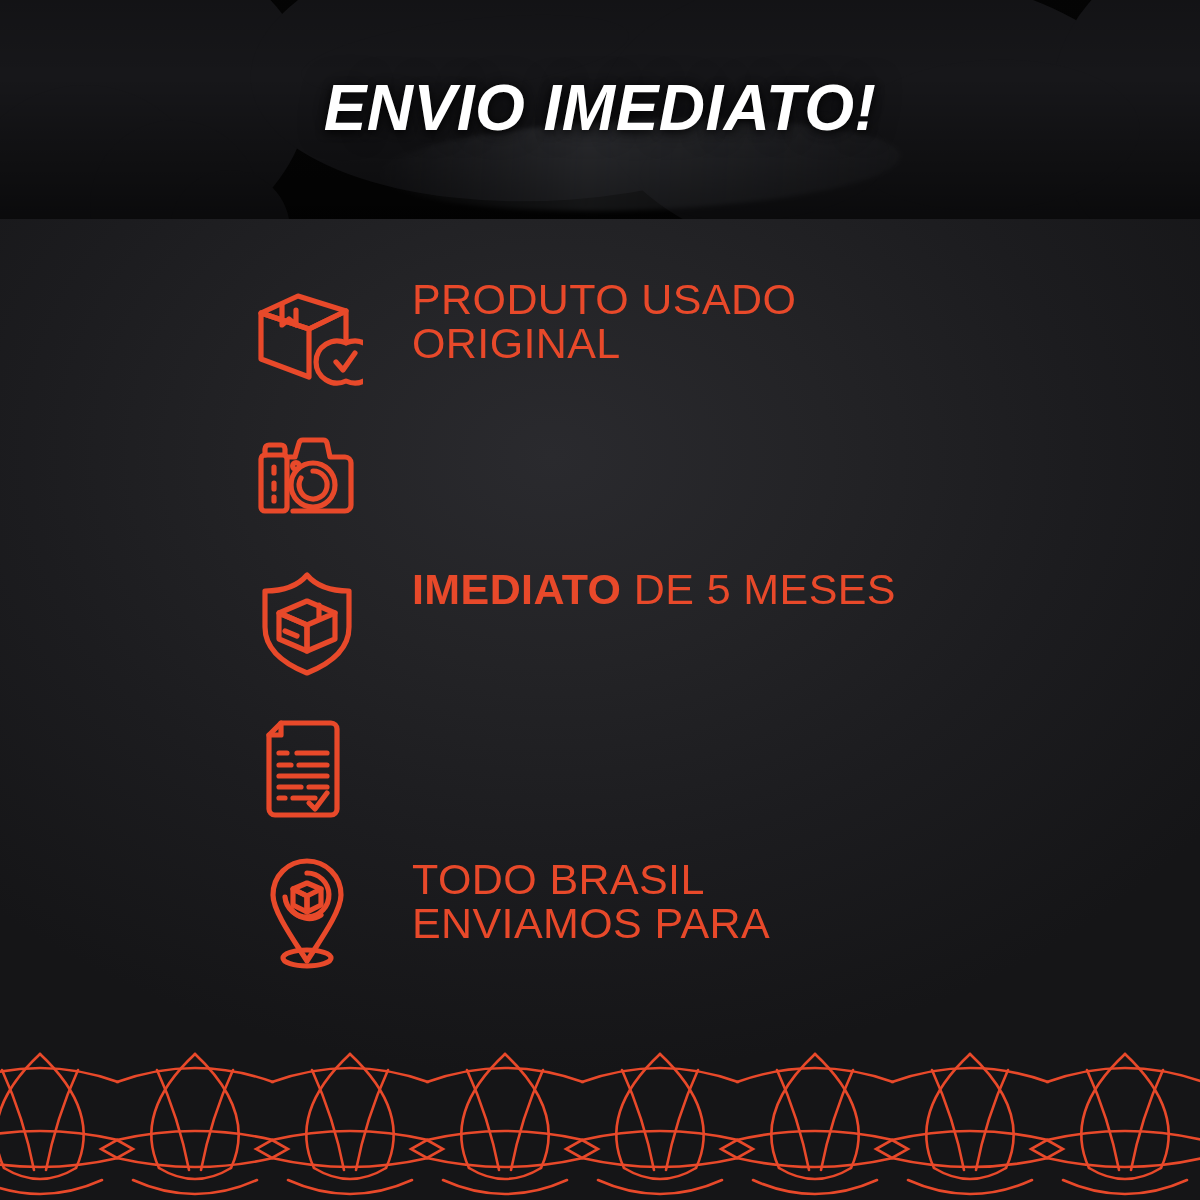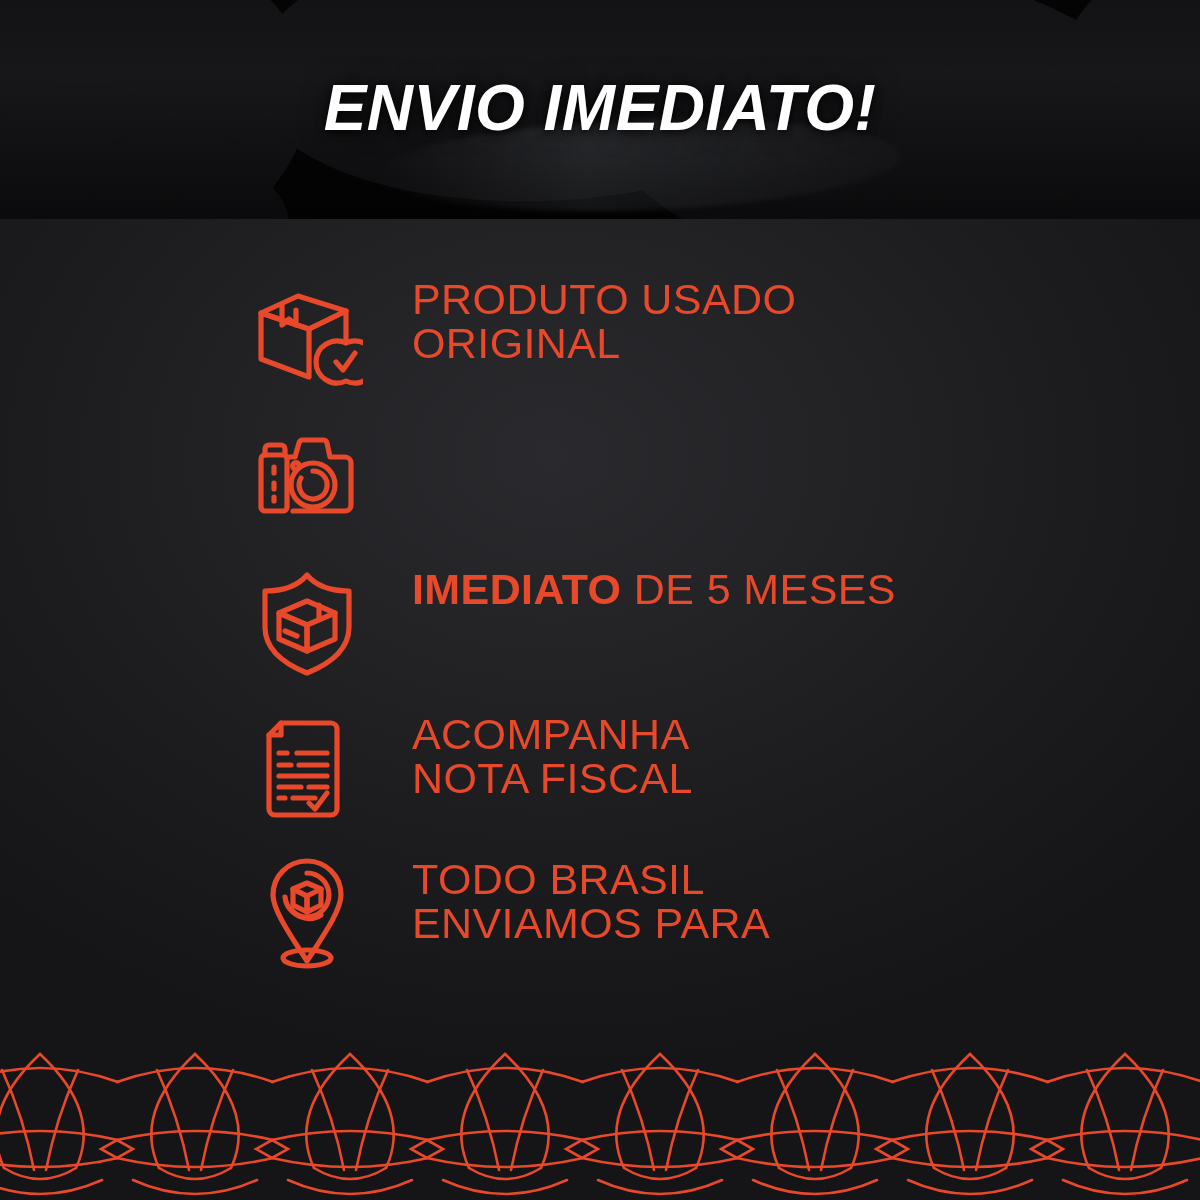--- a/index.html
+++ b/index.html
@@ -196,24 +196,20 @@
           <path d="M24 8 L74 8 A6 6 0 0 1 80 14 L80 94 A6 6 0 0 1 74 100 L18 100 A6 6 0 0 1 12 94 L12 20 Z"></path>
           <path d="M24 8 L24 20 L12 20"></path>
           <path d="M22 38 L30 38 M40 38 L70 38"></path>
           <path d="M22 50 L34 50 M42 50 L70 50"></path>
           <path d="M22 61 L70 61"></path>
           <path d="M22 72 L44 72 M52 72 L70 72"></path>
           <path d="M22 83 L28 83 M36 83 L58 83"></path>
           <path d="M52 88 L58 94 L70 78"></path>
         </svg>
       </div>
-      <div class="feature-text">
-        <div class="line light">ACOMPANHA</div>
-        <div class="line bold">NOTA FISCAL</div>
-      </div>
     </div>
 
     <div class="feature-row">
       <div class="feature-icon">
         <svg width="96" height="118" viewBox="0 0 96 118" fill="none" stroke="#E8492A" stroke-width="5.2" stroke-linecap="round" stroke-linejoin="round">
           <path d="M48 6 C29 6 14 21 14 40 C14 56 34 84 48 106 C62 84 82 56 82 40 C82 21 67 6 48 6 Z"></path>
           <path d="M48 18 A22 22 0 1 1 26 42"></path>
           <path d="M32 54 A22 22 0 0 0 62 60"></path>
           <path d="M34 34 L48 28 L62 34 L48 41 Z"></path>
           <path d="M34 34 L34 50 L48 57 L48 41 Z"></path>

